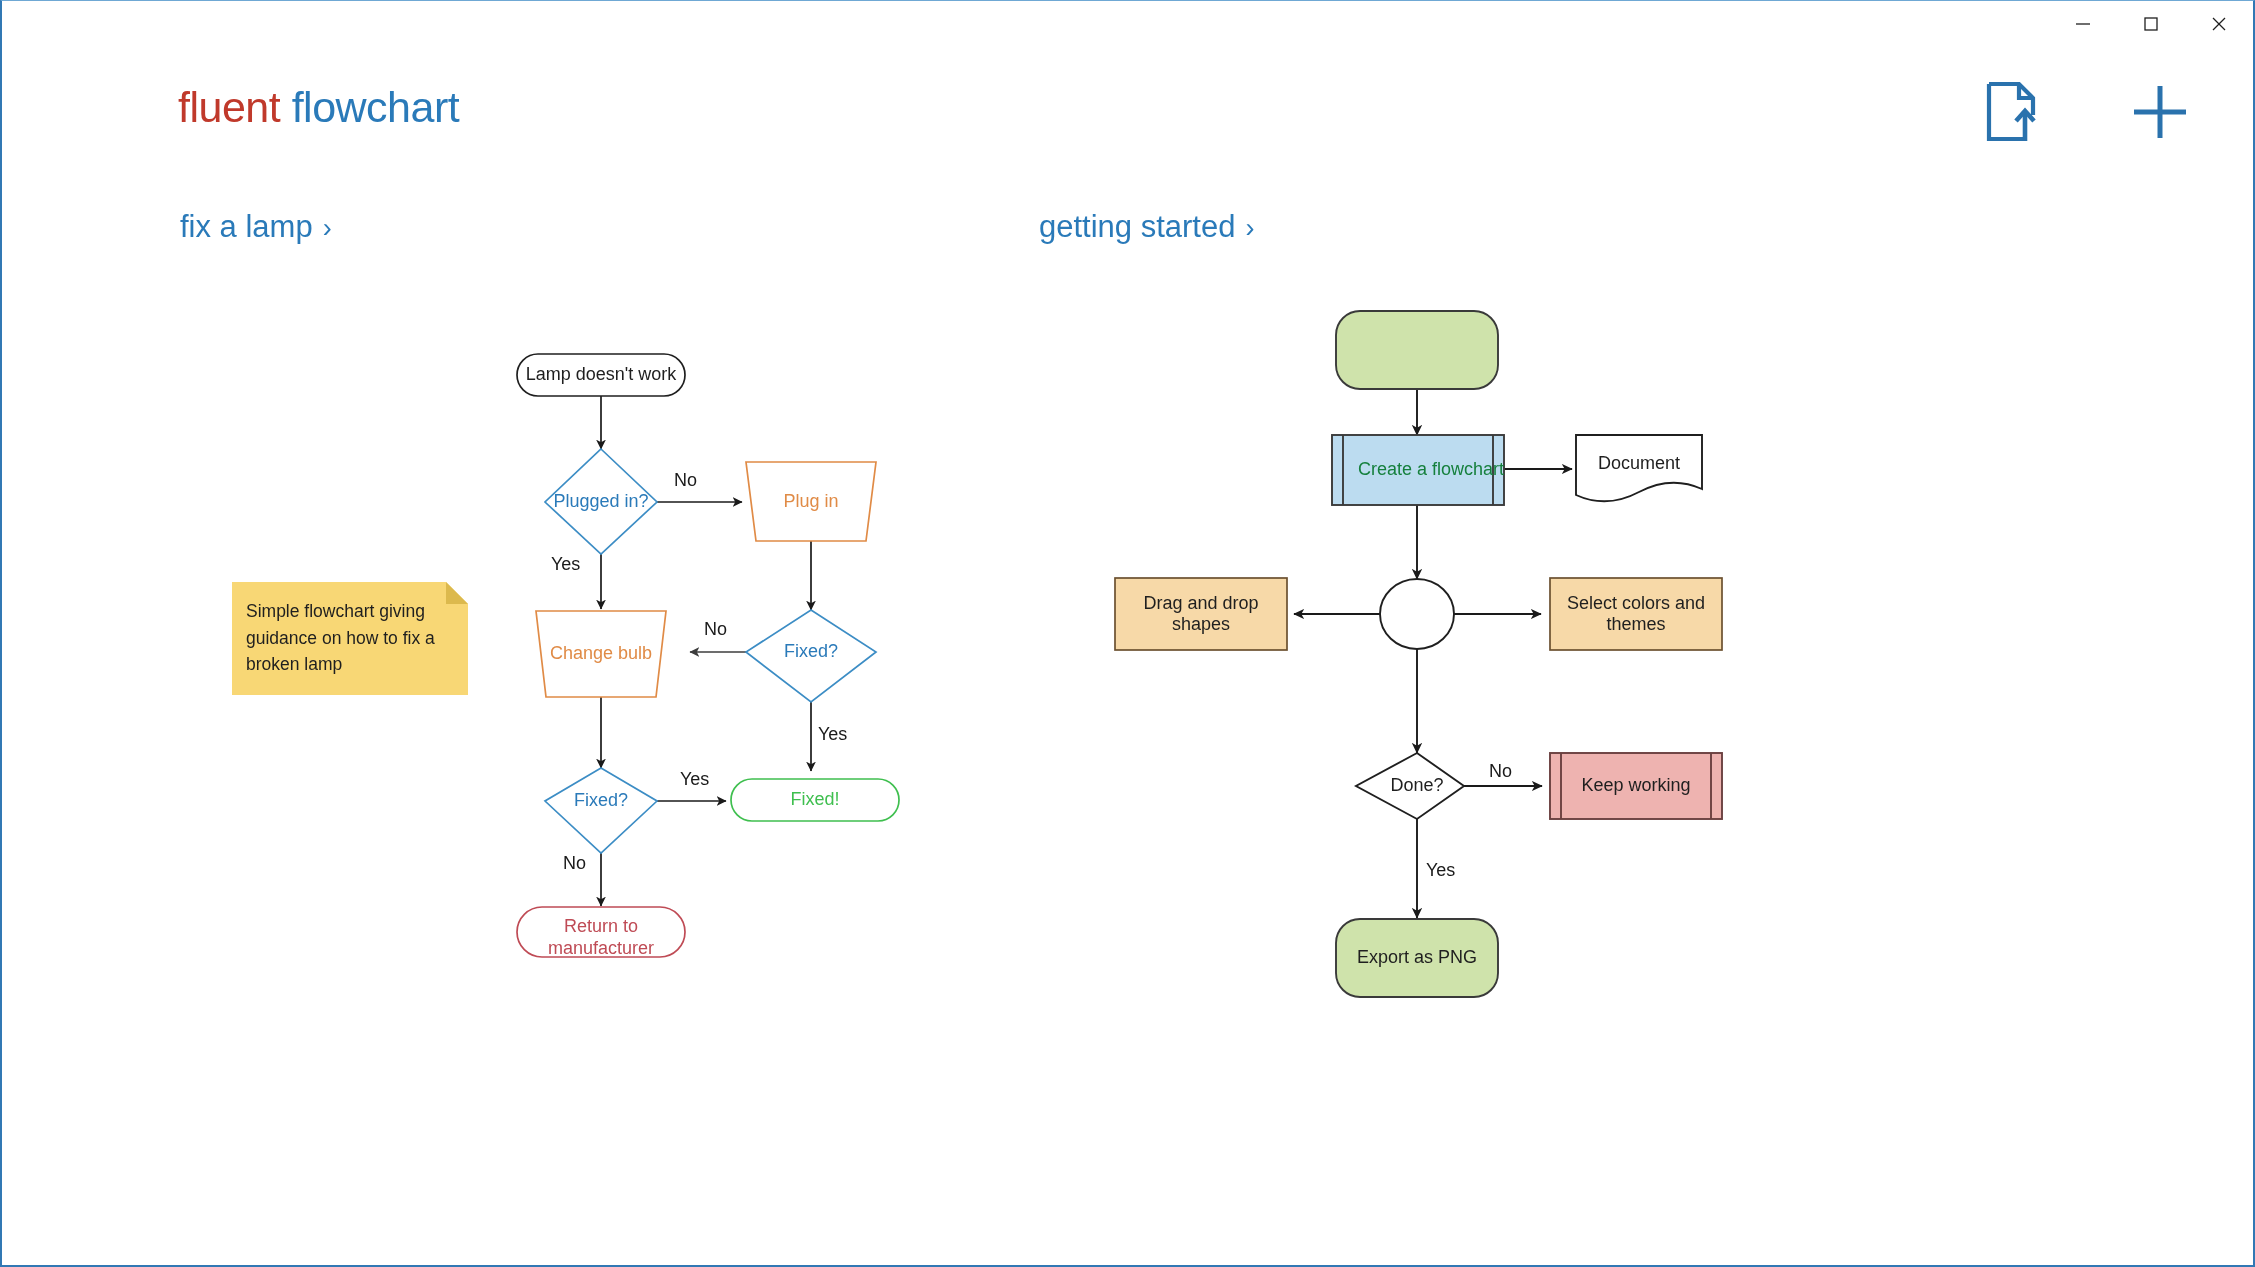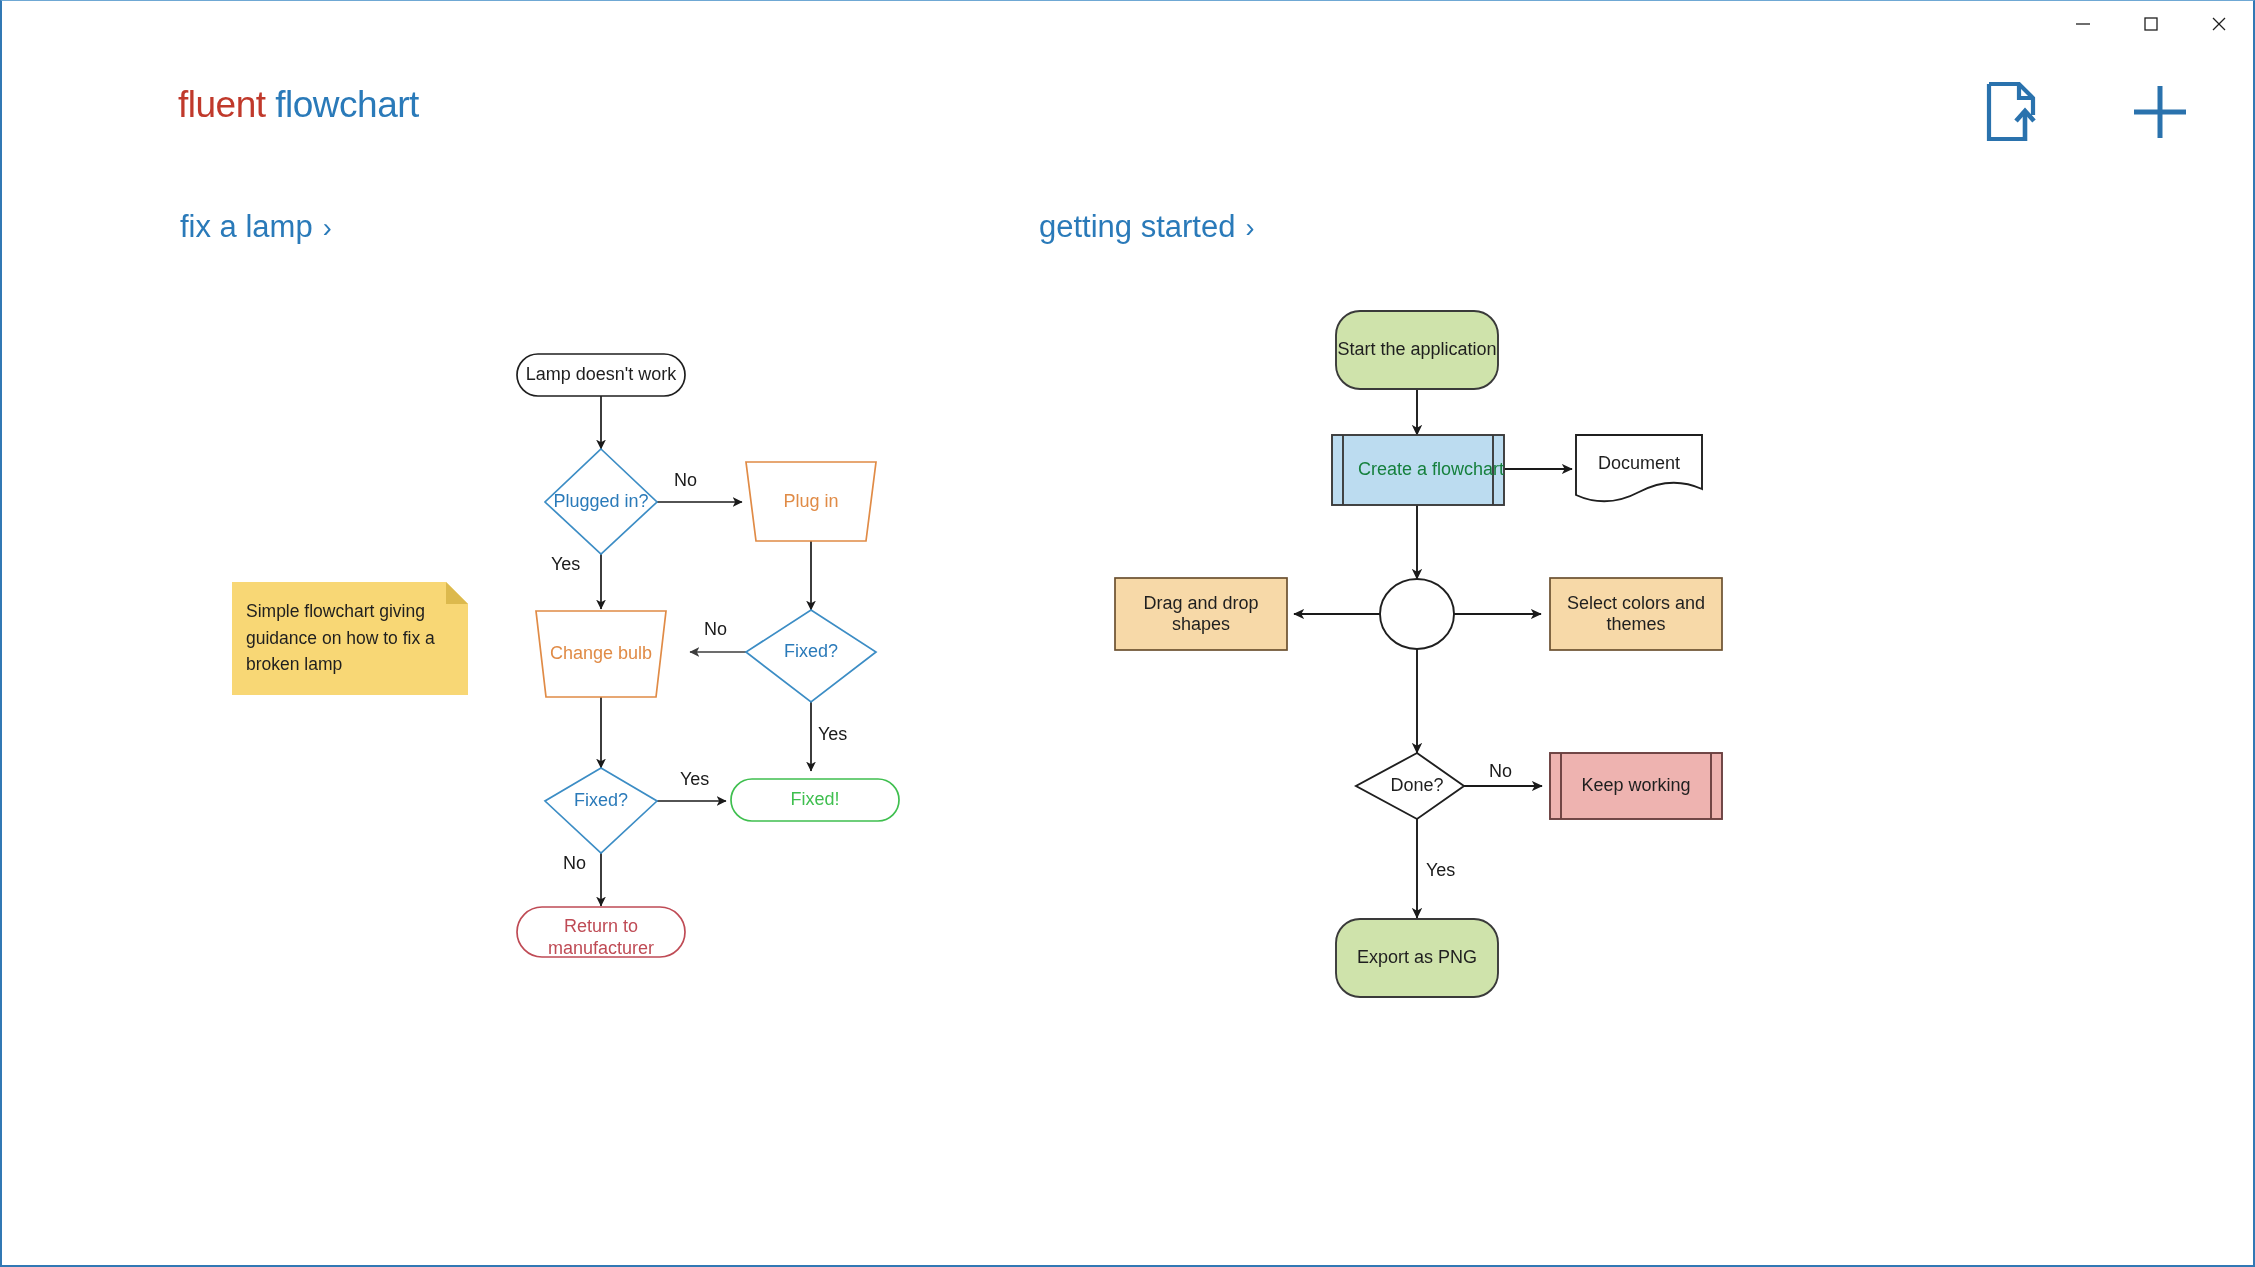--- a/index.html
+++ b/index.html
@@ -27,21 +27,21 @@
   .wbtn {
     width: 68px; height: 46px;
     display: flex; align-items: center; justify-content: center;
     cursor: default;
   }
   .wbtn svg { display: block; }
 
   
   #brand {
     position: absolute; left: 176px; top: 85px;
-    font-size: 37px; font-weight: 400; letter-spacing: -0.5px;
+    font-size: 43px; font-weight: 400; letter-spacing: -0.5px;
     white-space: nowrap; line-height: 1;
   }
   #brand .w1 { color: #c0392b; }
   #brand .w2 { color: #2a7ab9; }
 
   #toolbar {
     position: absolute; right: 62px; top: 80px;
     display: flex; align-items: center; gap: 88px;
   }
   .tbtn { cursor: pointer; display: flex; align-items: center; justify-content: center; }
@@ -239,21 +239,20 @@
 
     <g>
       <rect x="1548" y="752" width="172" height="66" fill="#eeb3b0" stroke="#6b4040" stroke-width="1.9"></rect>
       <line x1="1559" y1="752" x2="1559" y2="818" stroke="#6b4040" stroke-width="1.9"></line>
       <line x1="1709" y1="752" x2="1709" y2="818" stroke="#6b4040" stroke-width="1.9"></line>
     </g>
 
     <rect x="1334" y="918" width="162" height="78" rx="24" ry="24" fill="#cfe3ab" stroke="#3a3a3a" stroke-width="1.9"></rect>
   </svg>
 
-  <div class="fc-label" style="left:1334px;top:310px;width:162px;height:78px;color:#1f1f1f;">Start the application</div>
   <div class="fc-label" style="left:1341px;top:434px;width:176px;height:70px;color:#15803d;">Create a flowchart</div>
   <div class="fc-label" style="left:1574px;top:434px;width:126px;height:58px;color:#1f1f1f;">Document</div>
   <div class="fc-label" style="left:1548px;top:577px;width:172px;height:72px;color:#1f1f1f;">Select colors and themes</div>
   <div class="fc-label" style="left:1113px;top:577px;width:172px;height:72px;color:#1f1f1f;">Drag and drop shapes</div>
   <div class="fc-label" style="left:1365px;top:764px;width:100px;height:42px;color:#1f1f1f;">Done?</div>
   <div class="fc-label" style="left:1559px;top:752px;width:150px;height:66px;color:#1f1f1f;">Keep working</div>
   <div class="fc-label" style="left:1334px;top:918px;width:162px;height:78px;color:#1f1f1f;">Export as PNG</div>
 
   <div class="edge-label" style="left:1487px;top:760px;">No</div>
   <div class="edge-label" style="left:1424px;top:859px;">Yes</div>

